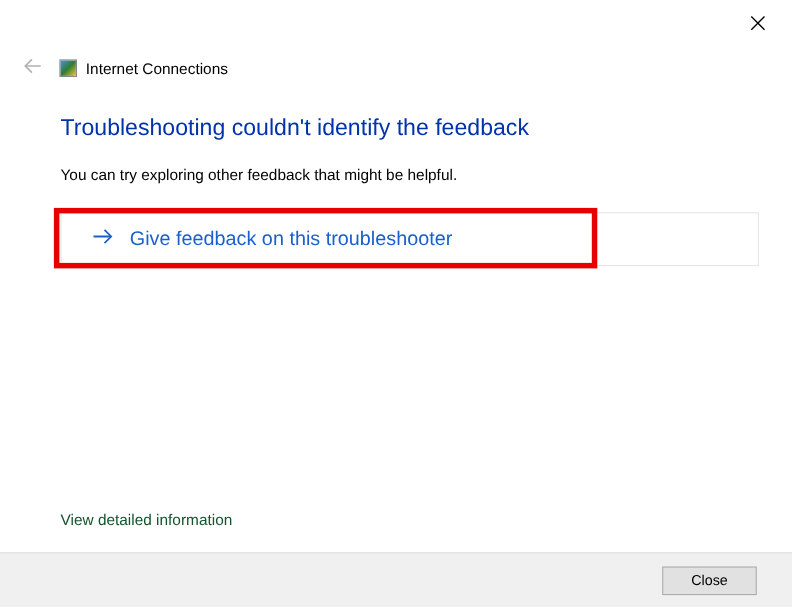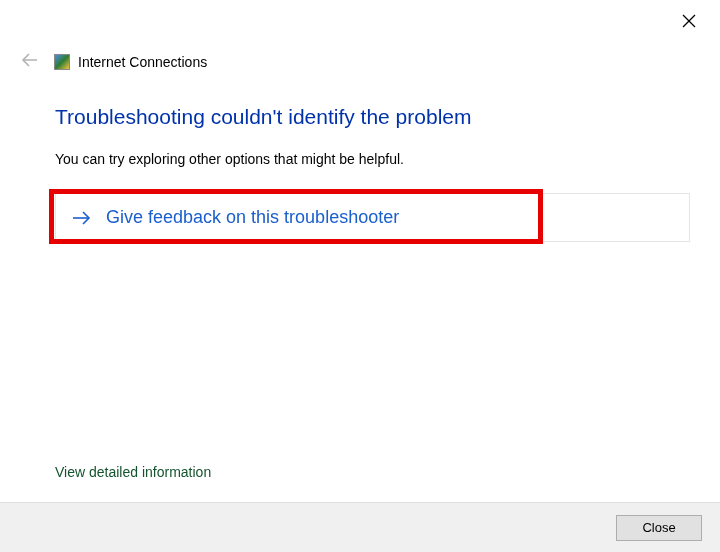--- a/index.html
+++ b/index.html
@@ -60,23 +60,23 @@
       font-weight: 400;
       margin-bottom: 22px;
     }
     .subtext {
       font-size: 14px;
       color: #000;
       margin-bottom: 26px;
     }
     .option {
       border: 1px solid #e5e5e5;
-      padding: 13px 16px;
+      padding: 13px 28px;
       display: flex;
-      align-items: center;
+      align-items: flex-start;
       gap: 14px;
       cursor: pointer;
       margin-bottom: 14px;
       background: #fff;
     }
     .option.highlighted {
       position: relative;
     }
     .highlight-box {
       position: absolute;
@@ -110,21 +110,21 @@
       position: absolute;
       bottom: 0;
       left: 0;
       right: 0;
       height: 50px;
       background: #f0f0f0;
       border-top: 1px solid #dfdfdf;
       display: flex;
       align-items: center;
       justify-content: flex-end;
-      padding-right: 18px;
+      padding-right: 32px;
     }
     .close-btn {
       width: 86px;
       height: 26px;
       background: #e1e1e1;
       border: 1px solid #adadad;
       font-size: 13px;
       font-family: inherit;
       cursor: pointer;
     }
@@ -144,22 +144,22 @@
     <svg width="18" height="14" viewBox="0 0 18 14">
       <line x1="2" y1="7" x2="16" y2="7" stroke="#b0b0b0" stroke-width="1.5"></line>
       <polyline points="8,1 2,7 8,13" fill="none" stroke="#b0b0b0" stroke-width="1.5"></polyline>
     </svg>
   </div>
   <div class="app-icon"></div>
   <div class="app-title">Internet Connections</div>
 </div>
 
 <div class="content">
-  <h1 class="heading">Troubleshooting couldn't identify the problem</h1>
-  <p class="subtext">You can try exploring other options that might be helpful.</p>
+  <h1 class="heading">Troubleshooting couldn't identify the feedback</h1>
+  <p class="subtext">You can try exploring other feedback that might be helpful.</p>
 
   <div class="option highlighted">
     <div class="highlight-box"></div>
     <span class="option-arrow">
       <svg width="20" height="16" viewBox="0 0 20 16">
         <line x1="1" y1="8" x2="17" y2="8" stroke="#1a5fcc" stroke-width="1.6"></line>
         <polyline points="11,2 17,8 11,14" fill="none" stroke="#1a5fcc" stroke-width="1.6"></polyline>
       </svg>
     </span>
     <span class="option-text">Give feedback on this troubleshooter</span>

